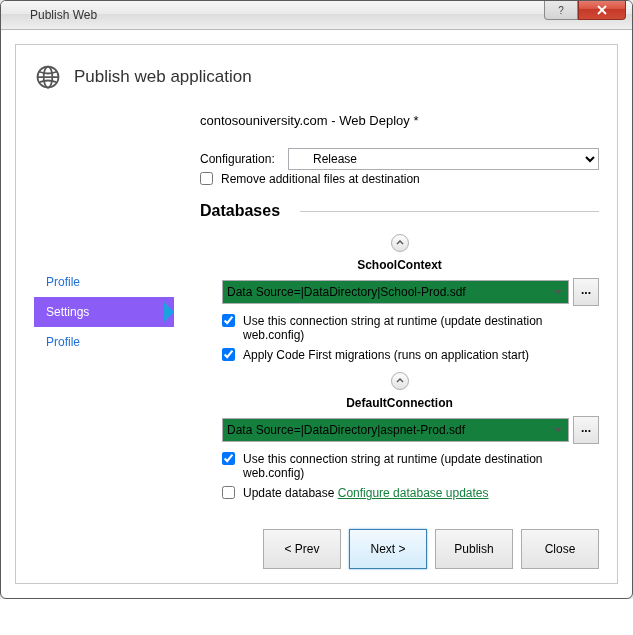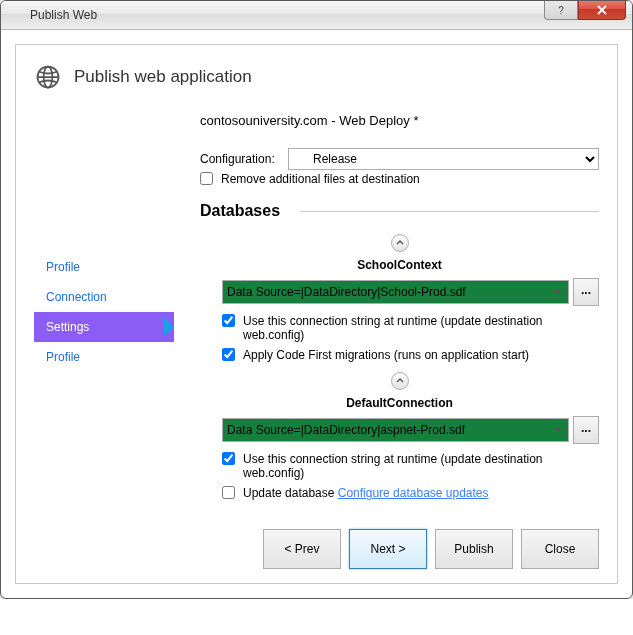--- a/index.html
+++ b/index.html
@@ -235,21 +235,21 @@
     font-weight: bold;
     padding-bottom: 4px;
   }
   .sub-cb {
     display: flex;
     align-items: flex-start;
     gap: 4px;
     margin-bottom: 6px;
   }
   .sub-cb .txt { line-height: 14px; }
-  a.link { color: #3b82f6; text-decoration: underline; cursor: pointer; }
+  a.link { color: #15803d; text-decoration: underline; cursor: pointer; }
   
   .footer {
     position: absolute;
     right: 18px;
     bottom: 14px;
     display: flex;
     gap: 8px;
   }
   .btn {
     min-width: 78px;
@@ -295,21 +295,20 @@
           <path d="M6 10 Q16 14 26 10" fill="none" stroke="#555" stroke-width="2"></path>
           <path d="M6 22 Q16 18 26 22" fill="none" stroke="#555" stroke-width="2"></path>
         </svg>
         <h1>Publish web application</h1>
       </div>
 
       <div class="cols">
 
         <div class="nav">
           <div class="item"><span>Profile</span></div>
-          <div class="item"><span>Connection</span></div>
           <div class="item active"><span>Settings</span></div>
           <div class="item"><span>Profile</span></div>
         </div>
 
         <div class="main">
           <div class="profile-title">contosouniversity.com - Web Deploy *</div>
 
           <div class="row">
             <label class="lbl">Configuration:</label>
             <select class="config">

